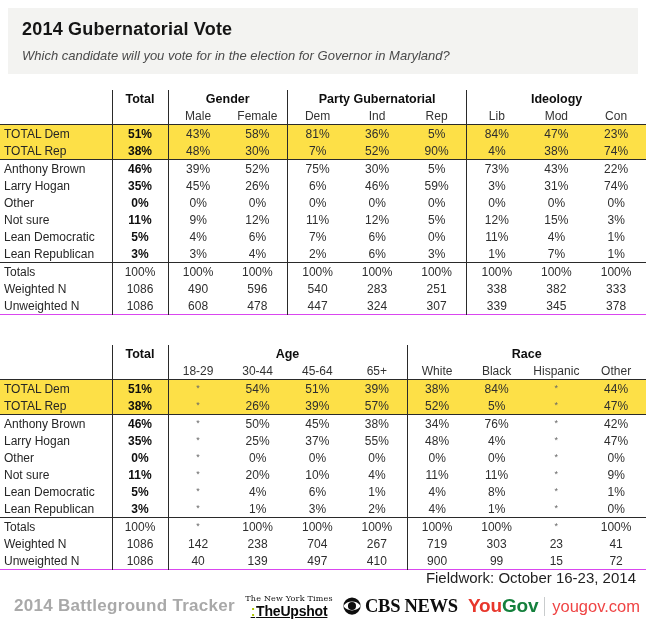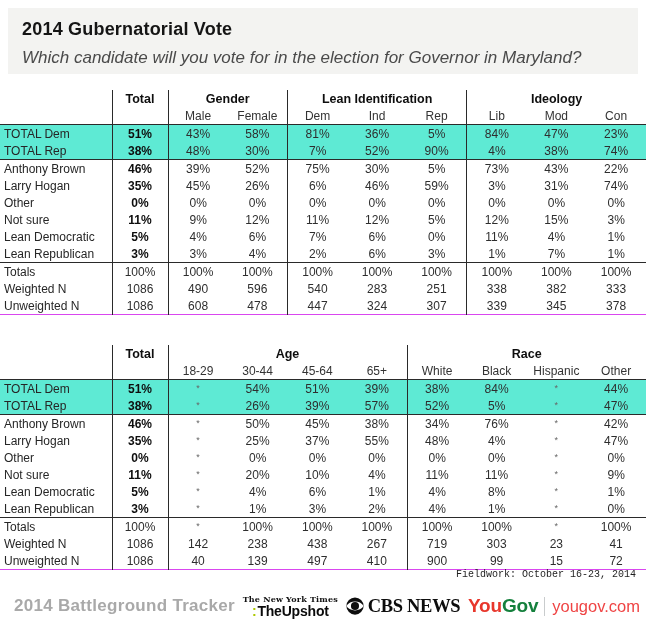--- a/index.html
+++ b/index.html
@@ -1,51 +1,51 @@
 <!DOCTYPE html>
 <html style="--upshot-green: #aec800; --yougov-red: #e8372c; --shaded-row: #ececec; --tracker-gray: #a9a9a9;"><head>
 <meta charset="utf-8">
 <style>
   html,body { margin:0; padding:0; background:#fff; font-family:"Liberation Sans",sans-serif; }
   .page { position:relative; width:646px; height:626px; background:#fff; overflow:hidden; }
 
   
   .header-block { position:absolute; left:8px; top:8px; width:630px; height:66px; background:#f3f3f1; }
   .title { margin:11px 0 0 14px; font-size:18px; font-weight:700; color:#151515; letter-spacing:.2px; }
-  .subtitle { margin:8px 0 0 14px; font-size:17px; font-style:italic; color:#4a4a4a; }
+  .subtitle { margin:8px 0 0 14px; font-size:13px; font-style:italic; color:#4a4a4a; }
 
   
   table.tbl { position:absolute; left:0; width:646px; border-collapse:collapse; table-layout:fixed;
               border-bottom:1px solid #d946ef; }
   #t0 { top:90px; } #t1 { top:345px; }
   th,td { height:17px; padding:0 2px; font-size:12px; color:#2e2e2e; text-align:center;
           vertical-align:middle; font-weight:400; overflow:hidden; white-space:nowrap; }
   col.c-label { width:112px; } col.c-total { width:56px; }
   .sep { border-right:1px solid #2a2a2a; }
   td.label, th.corner { border-right:1px solid #2a2a2a; }
   td.label { text-align:left; padding-left:4px; color:#262626; }
   th.group { font-weight:700; color:#0e0e0e; font-size:12.5px; }
   th.sub { font-weight:400; color:#333;text-align:center; }
   thead tr:last-child th { border-bottom:1px solid #2a2a2a; }
-  tr.summary { background:#5eead4; }
+  tr.summary { background:#fde047; }
   tr.sec-start td { border-top:1px solid #2a2a2a; }
   tr.summary td.total-col, tr.detail td.total-col { font-weight:700; color:#0e0e0e; }
   tr.italic td { }
   .star { font-size:9px; color:#666; vertical-align:top; line-height:1.4; }
 
   
-  .fieldwork { position:absolute; right:10px; top:569px; font-size:10px; color:#1f1f1f;font-family:Liberation Mono, monospace; }
+  .fieldwork { position:absolute; right:10px; top:569px; font-size:15px; color:#1f1f1f; }
 
   
   .footer { position:absolute; left:14px; right:6px; top:589px; height:34px;
             display:flex; align-items:center; justify-content:space-between; }
   .bg-tracker { font-size:17px; font-weight:600; color:#a9a9a9; letter-spacing:.3px; }
   .nyt { text-align:center; line-height:1; }
-  .nyt-times { font-family:"DejaVu Serif",serif; font-size:8px; font-weight:700; color:#111; letter-spacing:.2px; }
-  .nyt-upshot { font-size:14px; font-weight:800; color:#0a0a0a; margin-top:1px; letter-spacing:-.2px; }
+  .nyt-times { font-family:"DejaVu Serif",serif; font-size:8px; font-weight:400; color:#111; letter-spacing:.2px; }
+  .nyt-upshot { font-size:14px; font-weight:800; color:#0a0a0a; margin-top:1px; letter-spacing:-.2px;text-decoration:underline; }
   .upshot-colon { color:var(--upshot-green,#aec800); margin-right:1px; font-weight:800; }
   .cbs { display:flex; align-items:center; gap:4px; font-family:"Liberation Serif",serif;
          font-weight:700; font-size:18.5px; color:#0d0d0d; letter-spacing:-.3px; }
   .cbs svg { width:18px; height:18px; display:block; }
   .yougov { display:flex; align-items:center; font-size:19px; font-weight:700; letter-spacing:-.2px; }
   .yg-you { color:var(--yougov-red,#e8372c); }
   .yg-gov { color:#15803d; }
   .yg-bar { width:1px; height:19px; background:#c9cccd; margin:0 7px 0 6px; }
   .yg-domain { font-size:16.5px; font-weight:400; color:#ef4444; letter-spacing:0; }
 </style>
@@ -70,21 +70,21 @@
         <col>
         <col>
         <col>
         <col>
       </colgroup>
       <thead>
         <tr>
           <th class="corner"></th>
           <th class="group sep" colspan="1">Total</th>
           <th class="group sep" colspan="2">Gender</th>
-          <th class="group sep" colspan="3">Lean Identification</th>
+          <th class="group sep" colspan="3">Party Gubernatorial</th>
           <th class="group" colspan="3">Ideology</th>
         </tr>
         <tr>
           <th class="corner"></th>
           <th class="sub sep"></th>
           <th class="sub">Male</th>
           <th class="sub sep">Female</th>
           <th class="sub">Dem</th>
           <th class="sub">Ind</th>
           <th class="sub sep">Rep</th>
@@ -369,21 +369,21 @@
           <td class="num">100%</td>
           <td class="num">100%</td>
           <td class="num"><span class="star">*</span></td>
           <td class="num">100%</td>
         </tr>
         <tr class="totals italic">
           <td class="label">Weighted N</td>
           <td class="num total-col sep">1086</td>
           <td class="num">142</td>
           <td class="num">238</td>
-          <td class="num">438</td>
+          <td class="num">704</td>
           <td class="num sep">267</td>
           <td class="num">719</td>
           <td class="num">303</td>
           <td class="num">23</td>
           <td class="num">41</td>
         </tr>
         <tr class="totals italic">
           <td class="label">Unweighted N</td>
           <td class="num total-col sep">1086</td>
           <td class="num">40</td>

